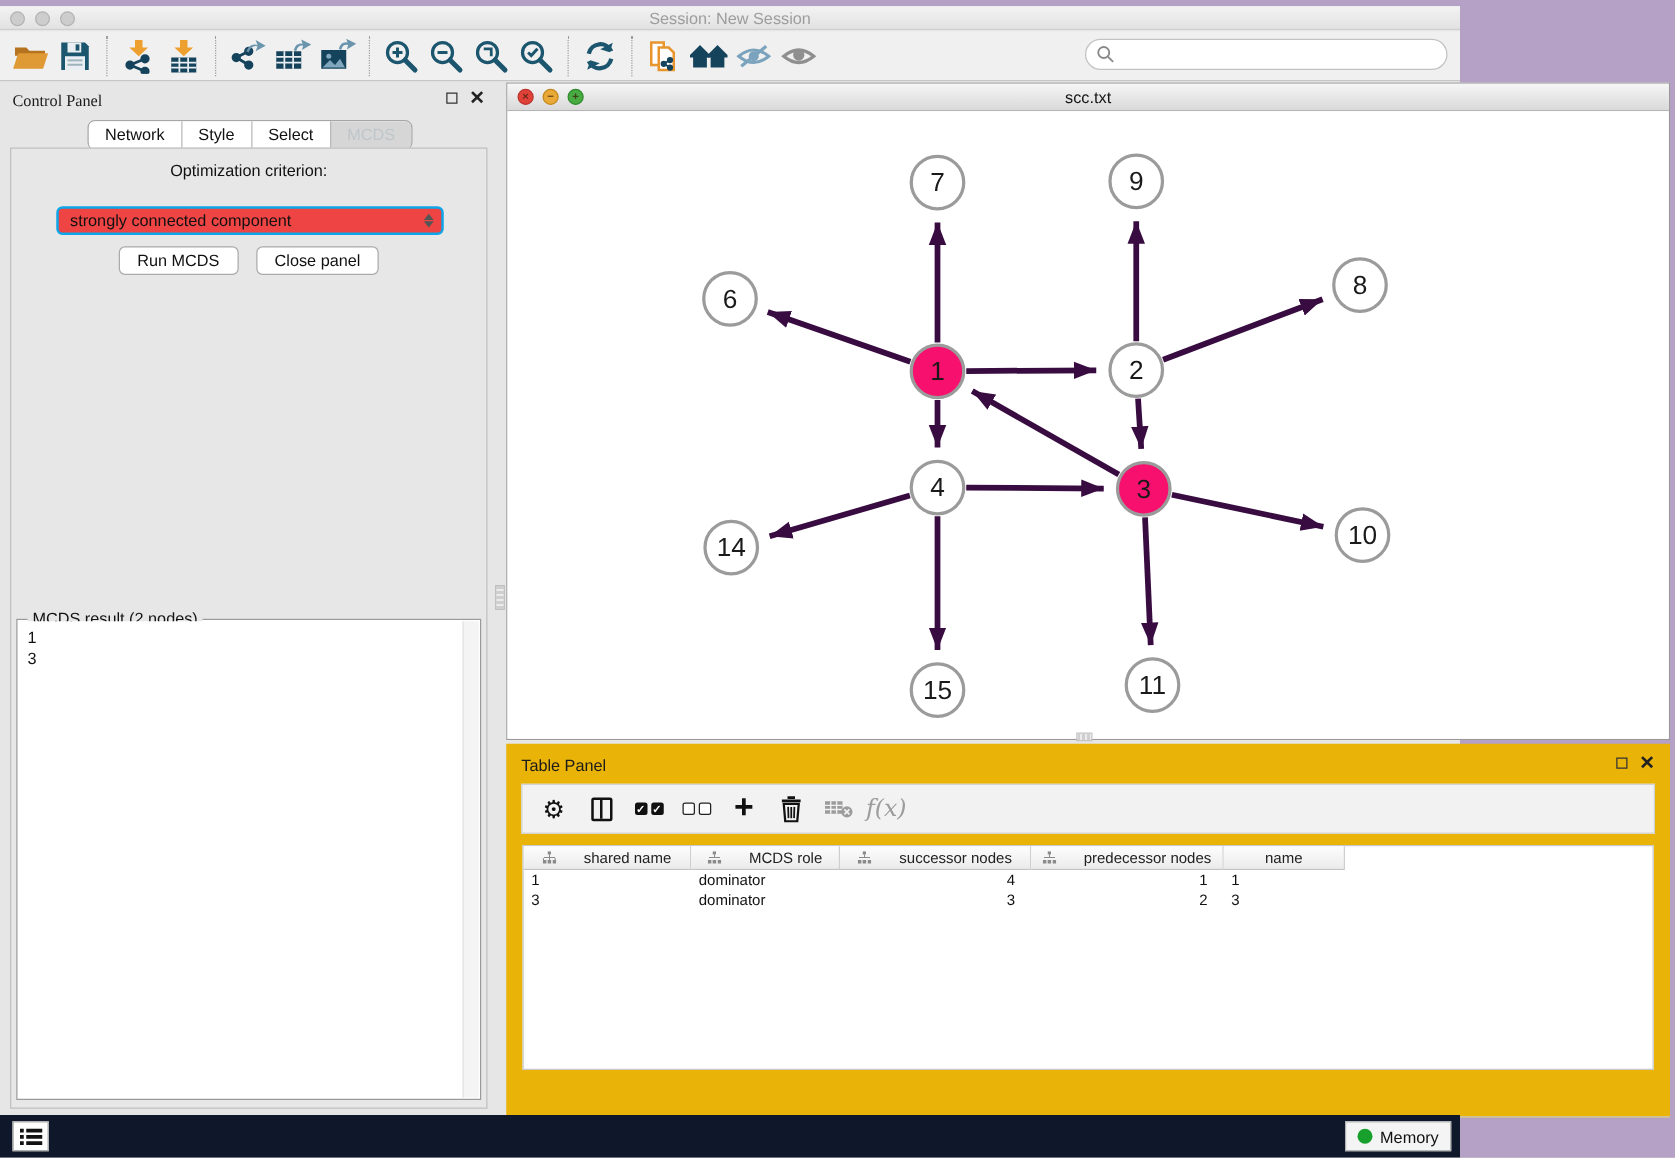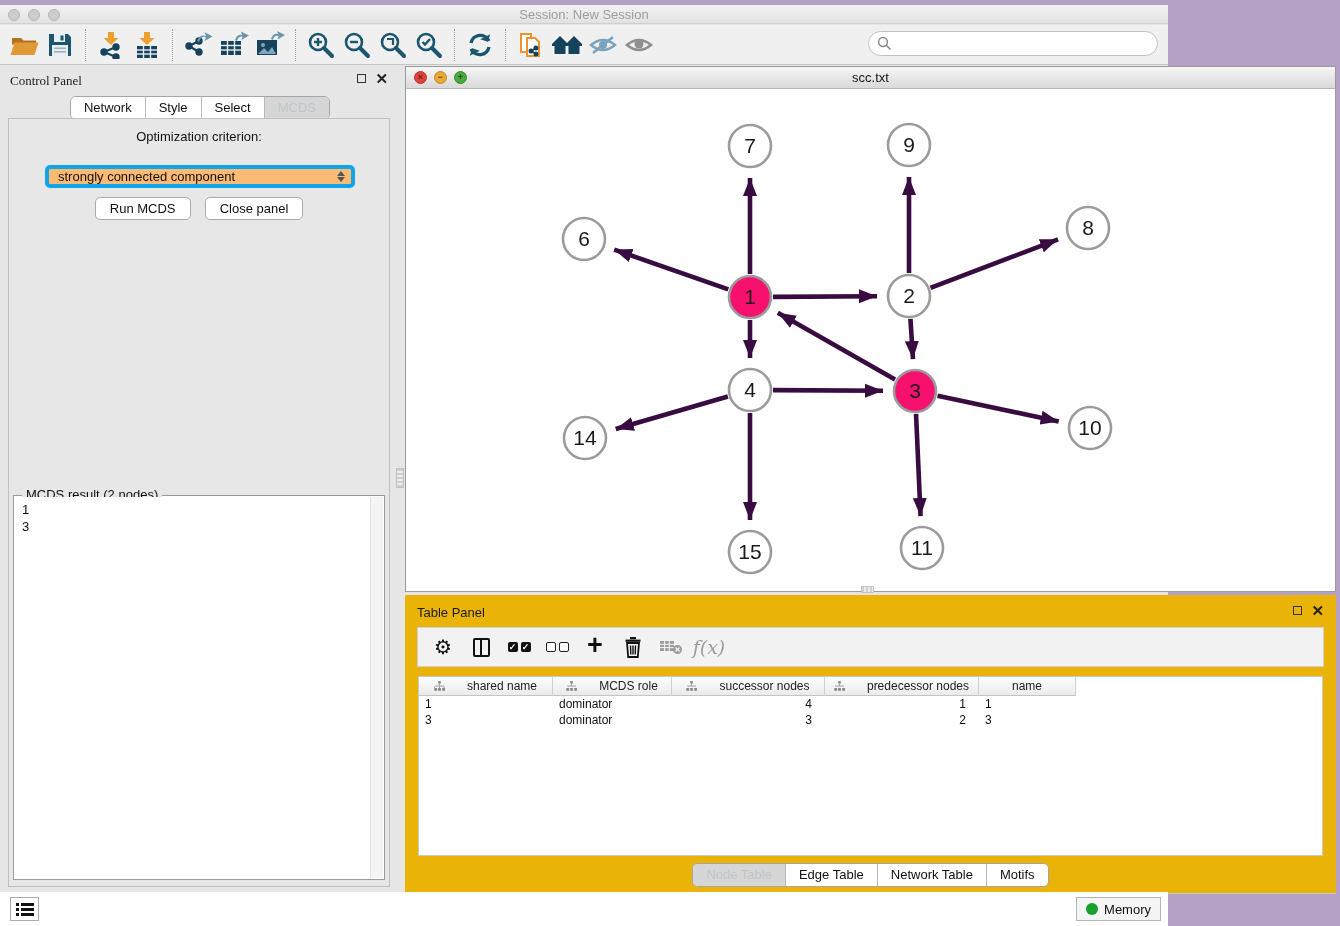--- a/index.html
+++ b/index.html
@@ -32,22 +32,22 @@
 
   .tabgroup { display:flex; border:1px solid #a6a6a6; border-radius:6px; overflow:hidden; background:#fff; }
   .tab { padding:3px 13px 4px; font-size:13px; color:#111; background:#fff; border-left:1px solid #b9b9b9; white-space:nowrap; }
   .tab:first-child { border-left:none; }
   .tab.sel { background:#d6d6d6; color:#bfc6ca; }
   .cp-tabs { position:absolute; left:0; top:91px; width:400px; display:flex; justify-content:center; }
 
   .cp-body { position:absolute; left:8px; top:113px; width:382px; height:769px;
     background:#e7e7e7; border:1px solid #c0c0c0; }
   .opt-label { margin-top:10px; text-align:center; font-size:13px; color:#111; }
-  .combo { position:absolute; left:36px; top:46px; width:310px; height:23px; background:#fdba74;
-    border:4px solid #0ea5e9; border-radius:5px; font-size:13px; color:#111;
+  .combo { position:absolute; left:36px; top:46px; width:310px; height:23px; background:#ef4444;
+    border:2px solid #0ea5e9; border-radius:5px; font-size:13px; color:#111;
     display:flex; align-items:center; padding:0 6px 0 9px; }
   .combo .arrows { margin-left:auto; display:flex; flex-direction:column; gap:1px; }
   .arr-up { width:0; height:0; border-left:4px solid transparent; border-right:4px solid transparent; border-bottom:5px solid #555; }
   .arr-dn { width:0; height:0; border-left:4px solid transparent; border-right:4px solid transparent; border-top:5px solid #555; }
   .btnrow { position:absolute; left:0; top:78px; width:100%; display:flex; justify-content:center; gap:14px; }
   .macbtn { min-width:96px; height:23px; background:#fff; border:1px solid #ababab; border-radius:5px;
     font-size:13px; color:#111; display:flex; align-items:center; justify-content:center; padding:0 14px; }
 
   .groupbox { position:absolute; left:4px; right:4px; top:376px; bottom:6px;
     border:1px solid #9a9a9a; background:#fff; }
@@ -94,21 +94,21 @@
   .thead { display:flex; height:19px; }
   .th { background:linear-gradient(#fdfdfd,#ebebeb); border-right:1px solid #cfcfcf; border-bottom:1px solid #c4c4c4;
     font-size:12px; color:#222; display:flex; align-items:center; justify-content:center; gap:22px; }
   .trow { display:flex; height:16px; font-size:12px; color:#111; }
   .td { padding:1px 6px 0; overflow:hidden; white-space:nowrap; }
   .td.r { text-align:right; padding-right:13px; }
 
   .tp-tabs { position:absolute; left:0; top:268px; width:100%; display:flex; justify-content:center; }
 
   
-  .statusbar { position:absolute; left:0; top:887px; width:100%; height:34px; background:#ffffff; }
+  .statusbar { position:absolute; left:0; top:887px; width:100%; height:34px; background:#0f172a; }
   .listbtn { position:absolute; left:10px; top:5px; width:29px; height:24px; background:#fdfdfd;
     border:1px solid #ababab; display:flex; align-items:center; justify-content:center; }
   .membtn { position:absolute; right:7px; top:5px; height:24px; background:#f4f4f4; border:1px solid #b5b5b5;
     display:flex; align-items:center; gap:6px; padding:0 9px; font-size:13px; color:#111; }
   .greendot { width:12px; height:12px; border-radius:50%; background:#17a02b; }
   svg { display:block; }
 </style>
 </head>
 <body>
 
@@ -509,28 +509,20 @@
       </div>
       <div class="trow">
         <div class="td" style="width:134px">3</div>
         <div class="td" style="width:119px">dominator</div>
         <div class="td r" style="width:153px">3</div>
         <div class="td r" style="width:154px">2</div>
         <div class="td" style="width:97px">3</div>
       </div>
     </div>
 
-    <div class="tp-tabs">
-      <div class="tabgroup">
-        <div class="tab sel">Node Table</div>
-        <div class="tab">Edge Table</div>
-        <div class="tab">Network Table</div>
-        <div class="tab">Motifs</div>
-      </div>
-    </div>
   </div>
 
   <div class="statusbar">
     <div class="listbtn">
       <svg width="18" height="15" viewBox="0 0 18 15">
         <g fill="#111">
           <rect x="0" y="1" width="3" height="3"></rect>
             <rect x="5" y="1" width="13" height="3"></rect>
           <rect x="0" y="6" width="3" height="3"></rect>
             <rect x="5" y="6" width="13" height="3"></rect>

